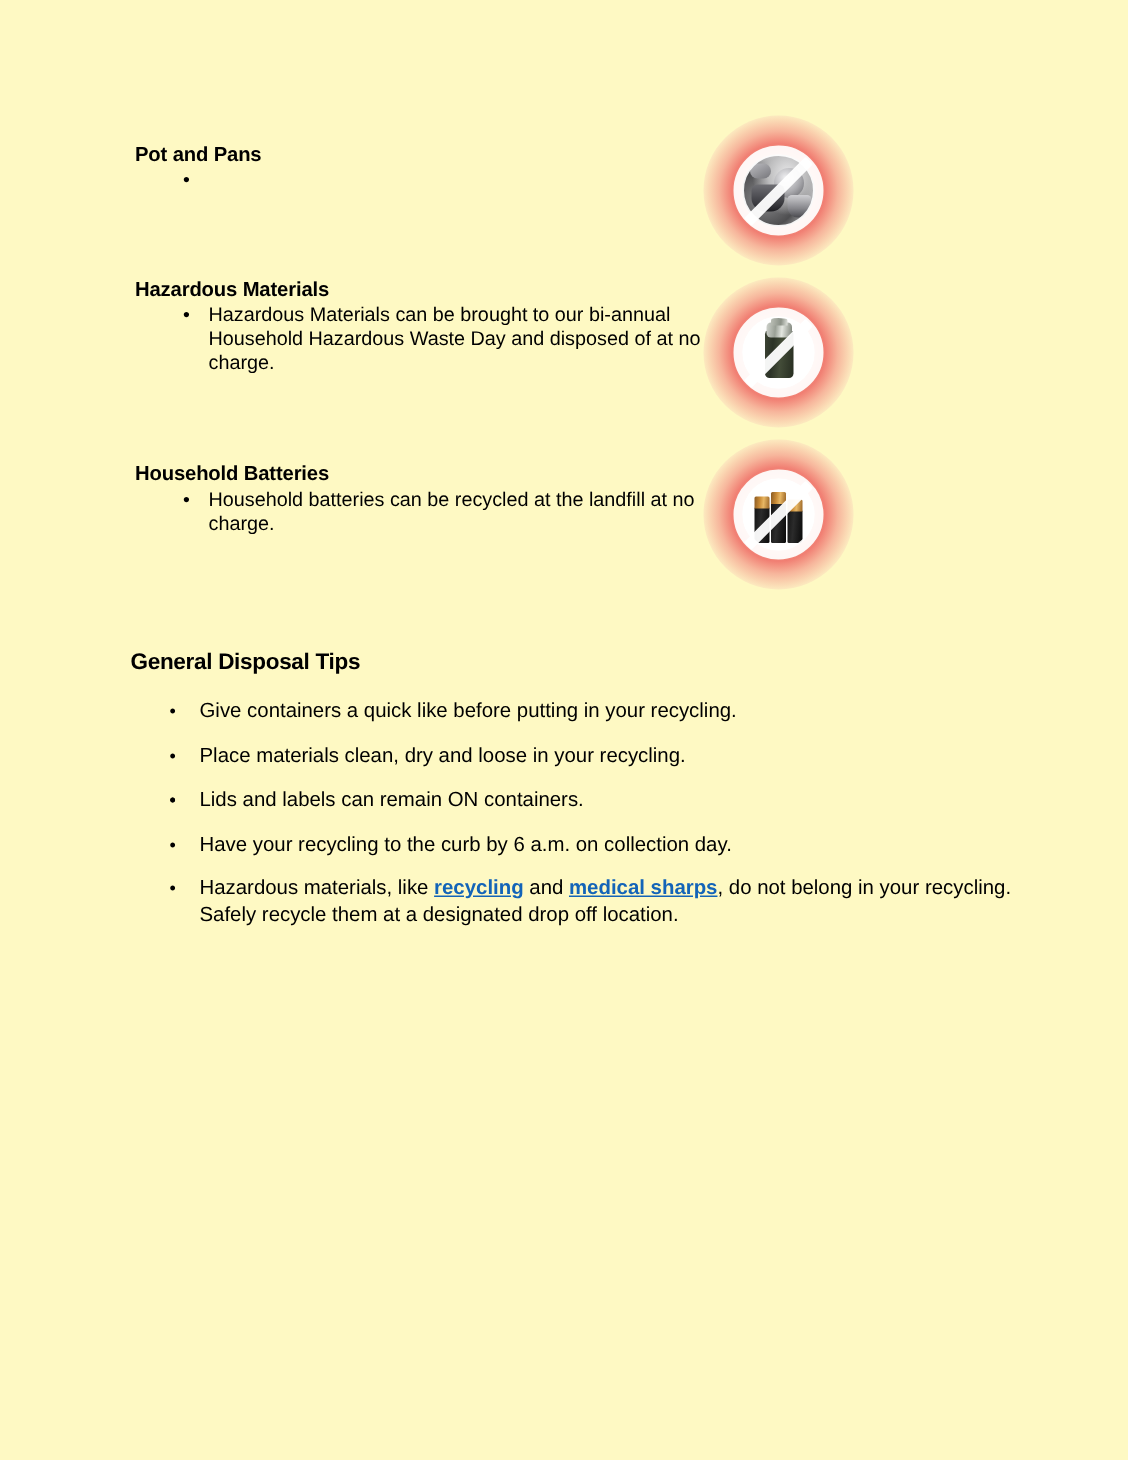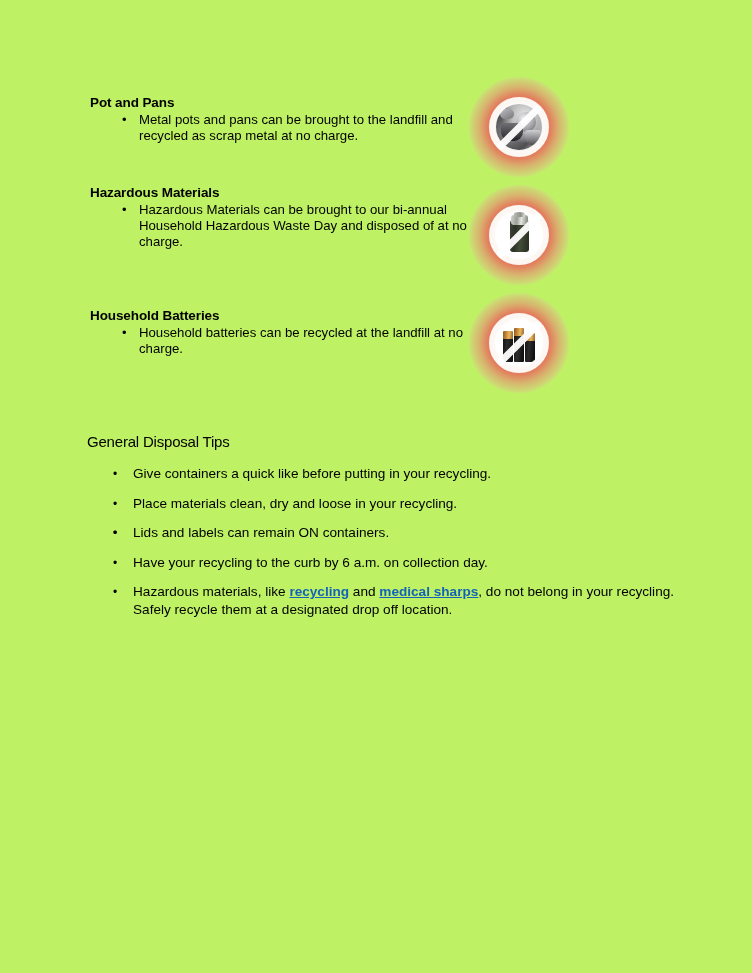--- a/index.html
+++ b/index.html
@@ -14,21 +14,21 @@
     position: relative;
     font-family: "Liberation Sans", sans-serif;
     color: #000000;
     overflow: hidden;
   }
 
   .page {
     position: relative;
     width: 752px;
     height: 973px;
-    background: #bef264;
+    background: #fef9c3;
   }
 
   
   .item-block {
     position: absolute;
     left: 90px;
     width: 390px;
   }
   .item-heading {
     font-size: 13.5px;
@@ -180,21 +180,21 @@
   }
   .photo-batt .c1 { left: 8px;  height: 24px; }
   .photo-batt .c2 { left: 19px; height: 27px; }
   .photo-batt .c3 { left: 30px; height: 22px; }
 
   
   .tips-heading {
     position: absolute;
     left: 87px;
     font-size: 15px;
-    font-weight: normal;
+    font-weight: bold;
     letter-spacing: -0.2px;
     line-height: 19px;
     color: #000;
   }
   .tips-list {
     position: absolute;
     left: 87px;
     width: 590px;
     list-style: none;
     margin: 0;
@@ -226,21 +226,20 @@
 </head>
 <body>
 
 <div class="page">
 
   <div class="item-block" style="top:94px;">
     <div class="item-heading">Pot and Pans</div>
     <ul class="item-list">
       <li>
         <span class="bullet">•</span>
-        <span>Metal pots and pans can be brought to the landfill and recycled as scrap metal at no charge.</span>
       </li>
     </ul>
   </div>
 
   <div class="icon-wrap" style="left:469px; top:77px;">
     <div class="glow"></div>
     <div class="photo-clip">
       <div class="photo-pots">
         <div class="p-d"></div>
         <div class="p-b"></div>

